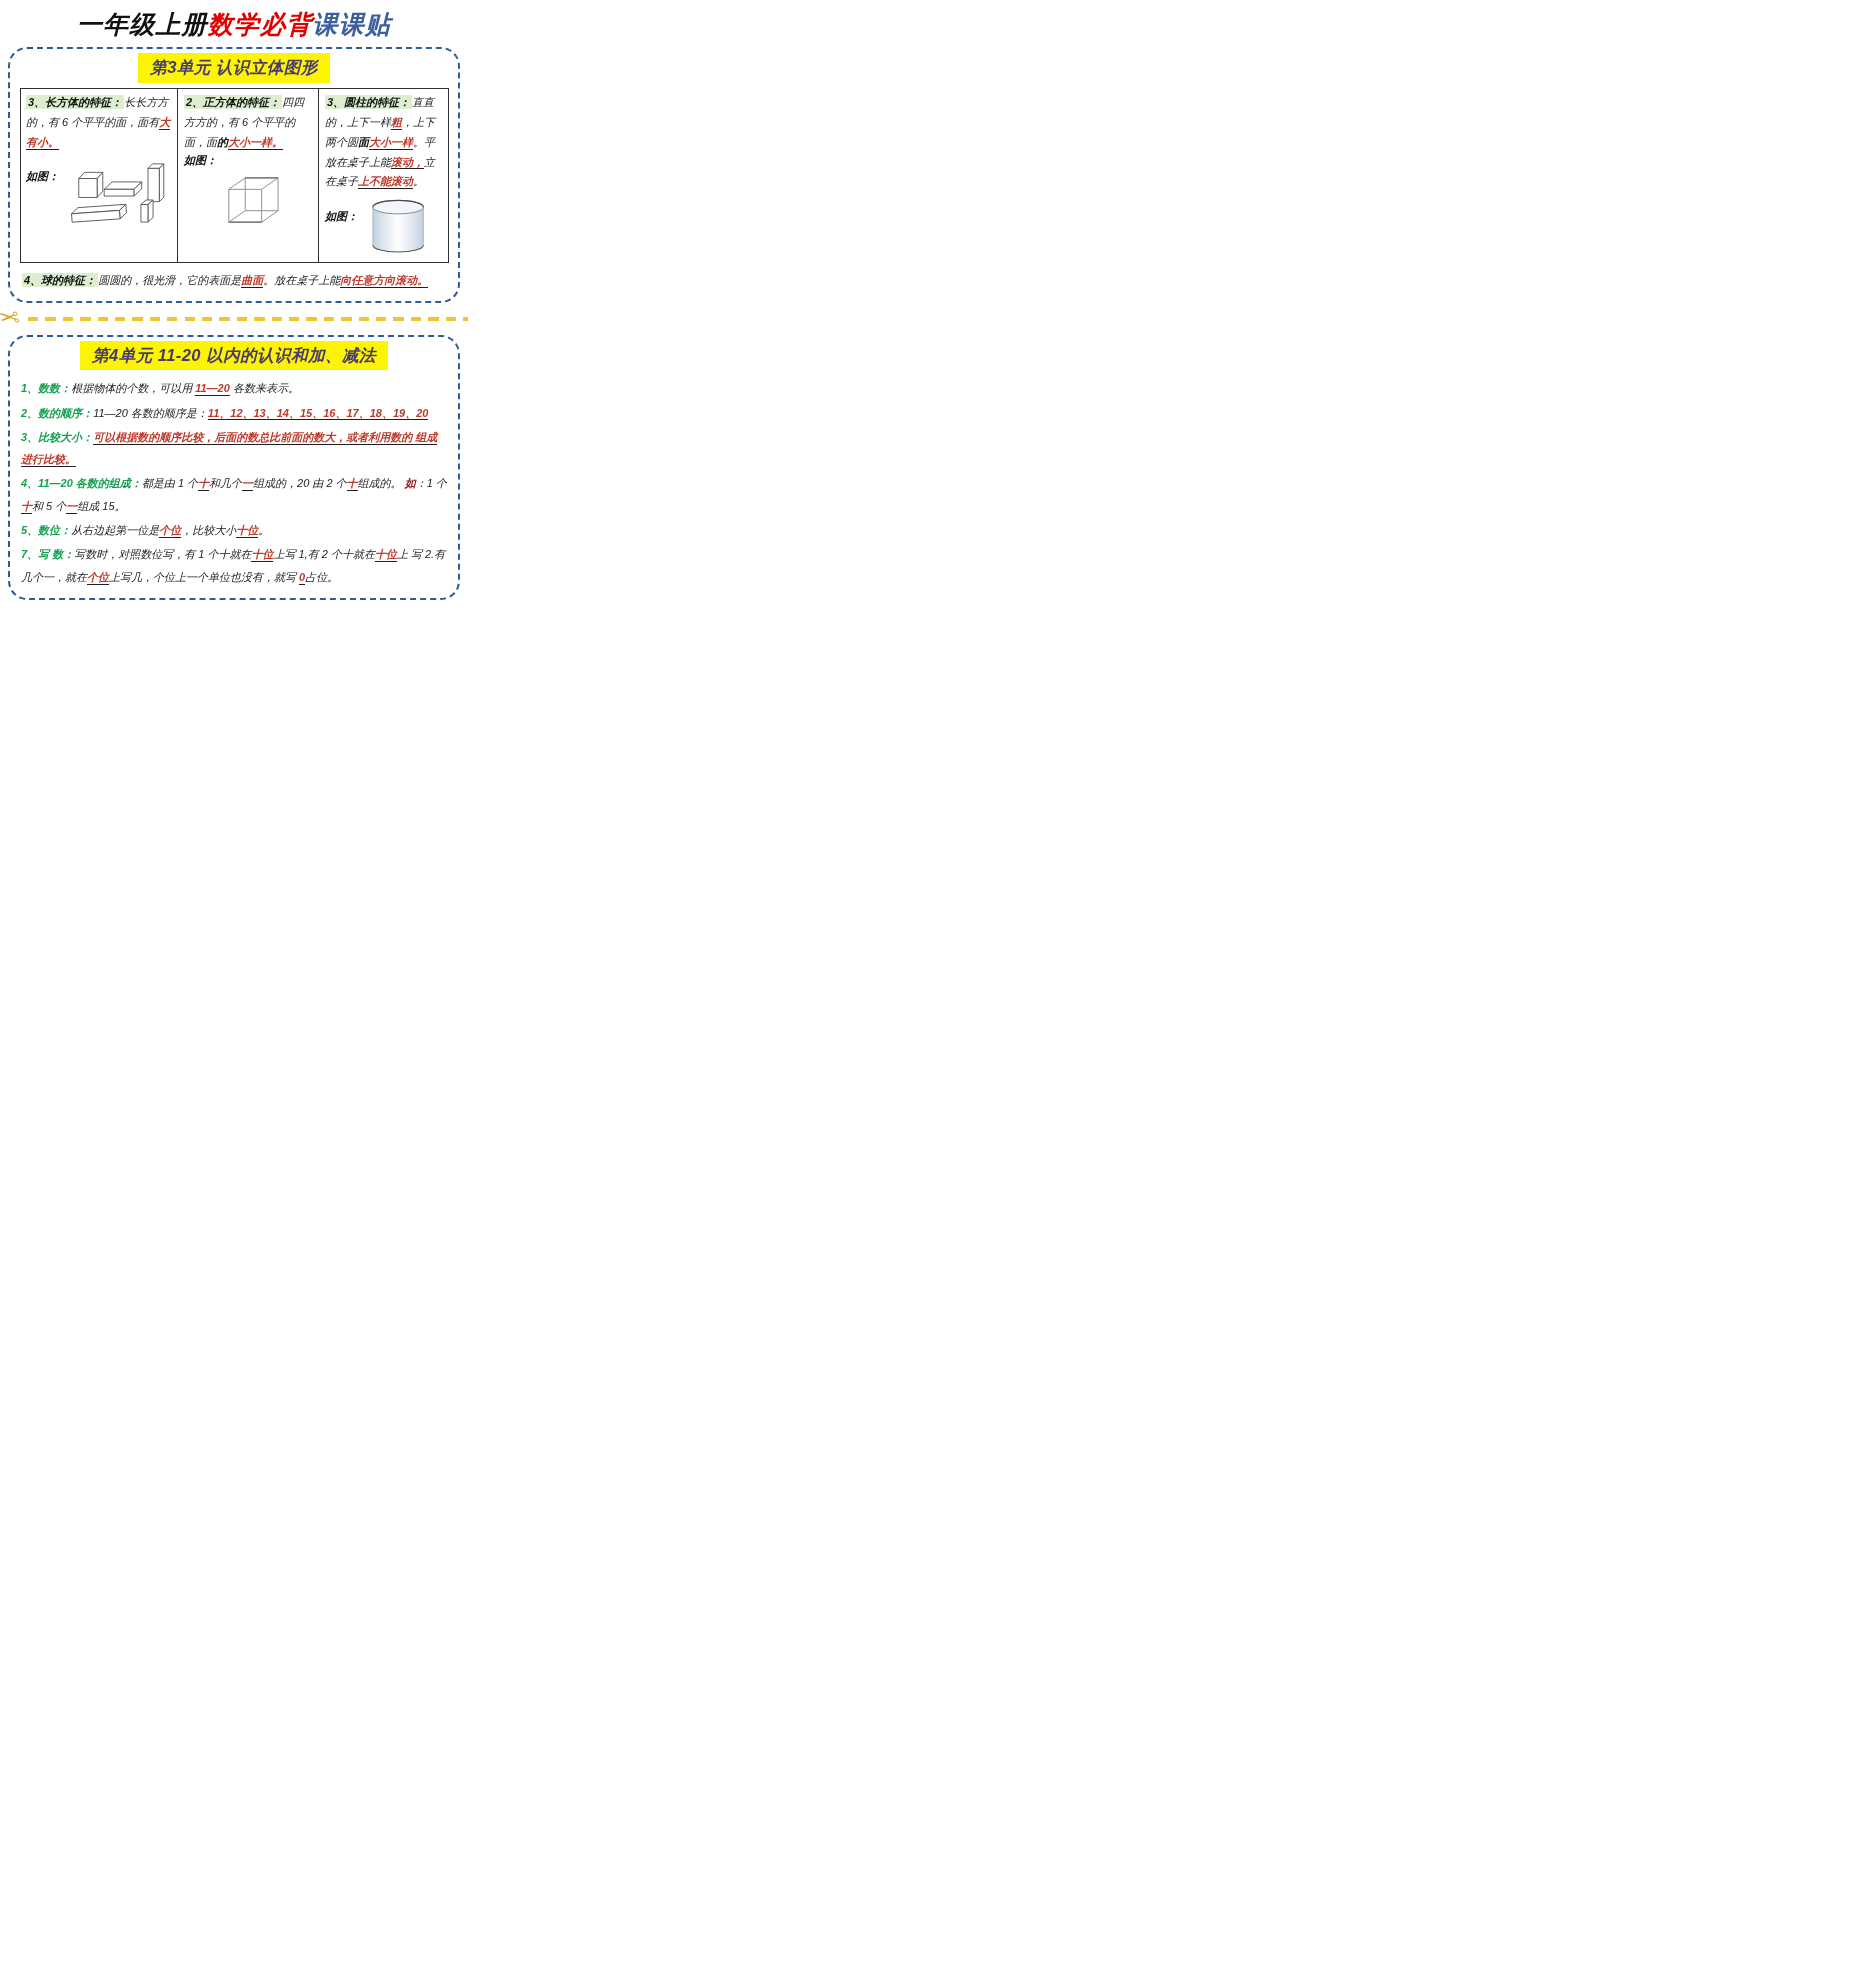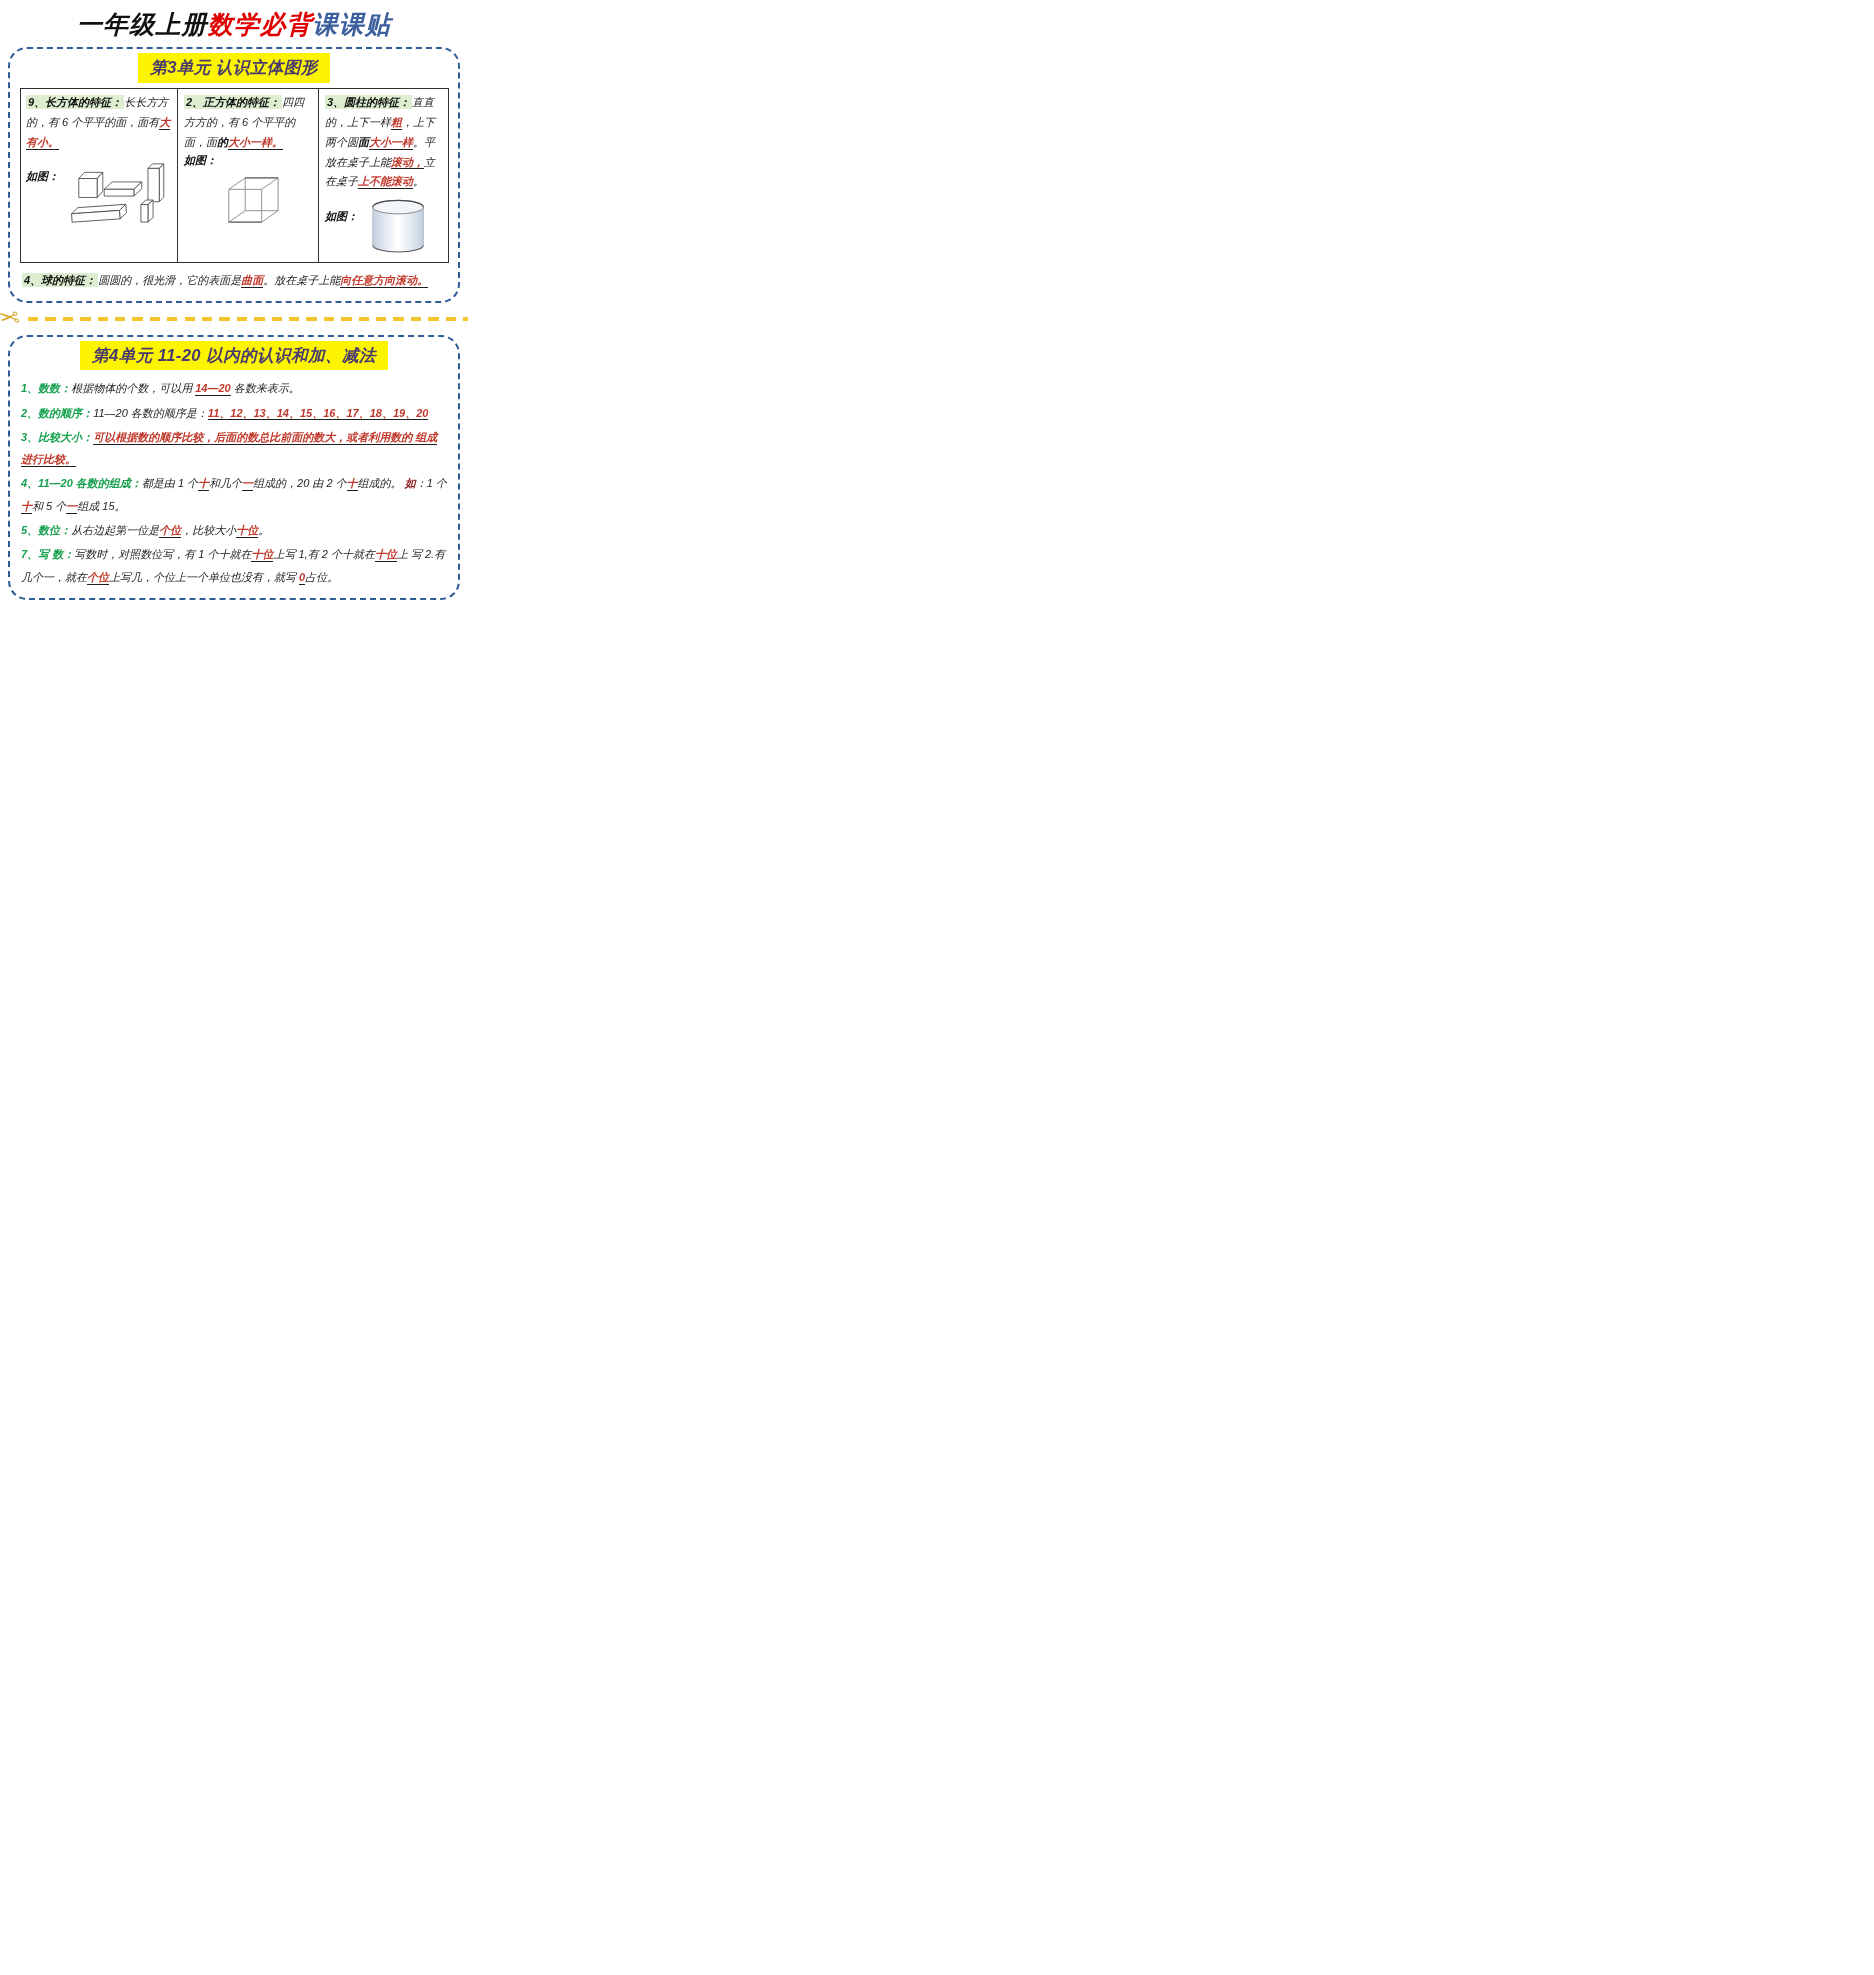--- a/index.html
+++ b/index.html
@@ -103,21 +103,21 @@
   <h1 class="title">
     <span class="t-black">一年级上册</span><span class="t-red">数学必背</span><span class="t-blue">课课贴</span>
   </h1>
 
   <section class="box">
     <div class="sec-title">第3单元 认识立体图形</div>
 
     <div class="table">
 
       <div class="col col1">
-        <p class="rich"><span class="seg-h">9、长方体的特征：</span><span class="seg-t">长长方方的，有 6 个平平的面，面有</span><span class="seg-r">大有小。</span></p>
+        <p class="rich"><span class="seg-h">3、长方体的特征：</span><span class="seg-t">长长方方的，有 6 个平平的面，面有</span><span class="seg-r">大有小。</span></p>
         <div class="figrow">
           <span class="caption">如图：</span>
           <svg width="130" height="79" viewBox="0 0 400 240" fill="none">
             <g stroke="#4a4a4a" stroke-width="3" fill="#ffffff" stroke-linejoin="round">
 
               <polygon points="70,60 90,38 155,38 135,60"></polygon>
               <polygon points="135,60 155,38 155,105 135,127"></polygon>
               <rect x="70" y="60" width="65" height="67"></rect>
 
               <polygon points="160,98 188,72 293,72 265,98"></polygon>
@@ -192,21 +192,21 @@
   </section>
 
   <div class="divider">
     <span class="scissors">✂</span>
     <div class="dashline"></div>
   </div>
 
   <section class="box">
     <div class="sec-title">第4单元 11-20 以内的认识和加、减法</div>
     <div class="items">
-      <p class="rich item"><span class="seg-g">1、数数：</span><span class="seg-t">根据物体的个数，可以用 </span><span class="seg-r">14—20</span><span class="seg-t"> 各数来表示。</span></p>
+      <p class="rich item"><span class="seg-g">1、数数：</span><span class="seg-t">根据物体的个数，可以用 </span><span class="seg-r">11—20</span><span class="seg-t"> 各数来表示。</span></p>
       <p class="rich item"><span class="seg-g">2、数的顺序：</span><span class="seg-t">11—20 各数的顺序是：</span><span class="seg-r">11、12、13、14、15、16、17、18、19、20</span></p>
       <p class="rich item"><span class="seg-g">3、比较大小：</span><span class="seg-r">可以根据数的顺序比较，后面的数总比前面的数大，或者利用数的 组成进行比较。</span></p>
       <p class="rich item"><span class="seg-g">4、11—20 各数的组成：</span><span class="seg-t">都是由 1 个</span><span class="seg-r">十</span><span class="seg-t">和几个</span><span class="seg-r">一</span><span class="seg-t">组成的，20 由 2 个</span><span class="seg-r">十</span><span class="seg-t">组成的。  </span><span class="seg-m">如</span><span class="seg-t">：1 个</span><span class="seg-r">十</span><span class="seg-t">和 5 个</span><span class="seg-r">一</span><span class="seg-t">组成 15。</span></p>
       <p class="rich item"><span class="seg-g">5、数位：</span><span class="seg-t">从右边起第一位是</span><span class="seg-r">个位</span><span class="seg-t">，比较大小</span><span class="seg-r">十位</span><span class="seg-t">。</span></p>
       <p class="rich item"><span class="seg-g">7、写 数：</span><span class="seg-t">写数时，对照数位写，有 1 个十就在</span><span class="seg-r">十位</span><span class="seg-t">上写 1,有 2 个十就在</span><span class="seg-r">十位</span><span class="seg-t">上 写 2.有几个一，就在</span><span class="seg-r">个位</span><span class="seg-t">上写几，个位上一个单位也没有，就写 </span><span class="seg-r">0</span><span class="seg-t">占位。</span></p>
     </div>
   </section>
 
 </div>
 

